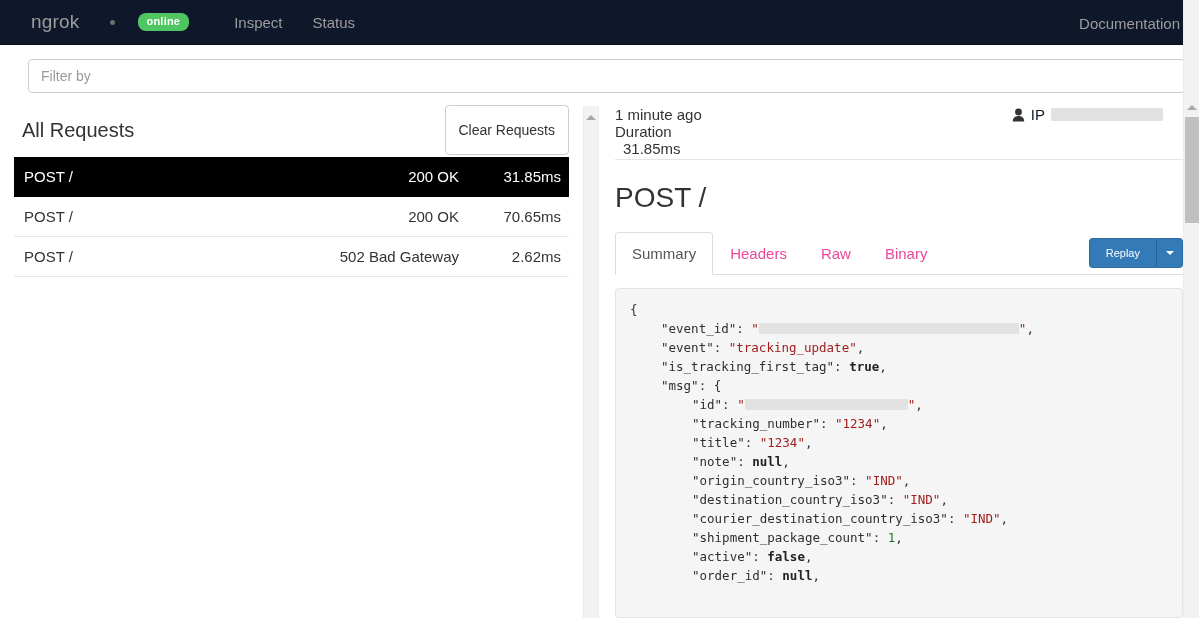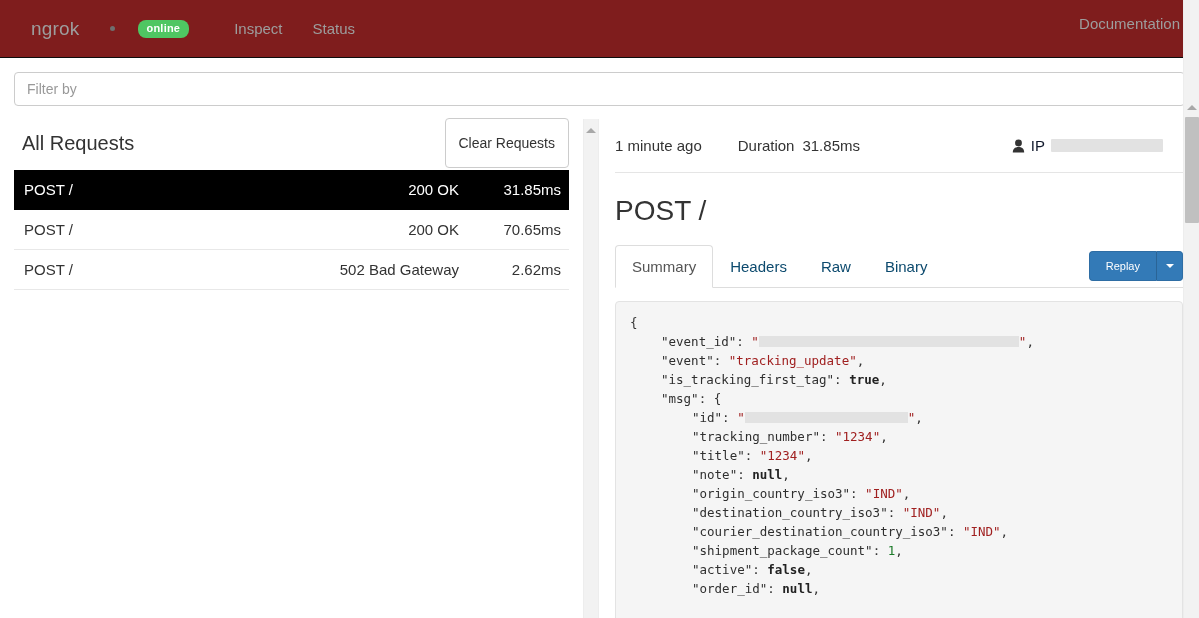--- a/index.html
+++ b/index.html
@@ -8,22 +8,22 @@
     margin: 0; padding: 0;
     width: 1199px; height: 618px;
     overflow: hidden;
     background: #ffffff;
     font-family: "Liberation Sans", sans-serif;
     -webkit-font-smoothing: antialiased;
   }
 
   
   .navbar {
-    height: 58px;
-    background: #7f1d1d;
+    height: 45px;
+    background: #0f172a;
     border-bottom: 1px solid #0d0d0d;
     display: flex;
     align-items: center;
     padding: 0 16px;
     position: relative;
   }
   .brand {
     color: #9d9d9d;
     font-size: 19px;
     letter-spacing: .2px;
@@ -56,21 +56,21 @@
   .nav-link.first { margin-left: 30px; text-align: right; }
   .nav-right {
     position: absolute;
     right: 4px;
     top: 0; height: 47px;
     display: flex; align-items: center;
   }
 
   
   .filter-wrap {
-    padding: 14px 14px 0 14px;
+    padding: 14px 14px 0 28px;
   }
   .filter-input {
     width: 100%;
     height: 34px;
     border: 1px solid #cccccc;
     border-radius: 4px;
     padding: 6px 12px;
     font-size: 14px;
     font-family: "Liberation Sans", sans-serif;
     color: #555555;
@@ -164,26 +164,26 @@
 
   
   .right-panel {
     flex: 1 1 auto;
     padding: 0 16px 0 16px;
     position: relative;
     overflow: hidden;
   }
   .meta-row {
     display: flex;
-    align-items: center;
     height: 54px;
     border-bottom: 1px solid #e5e5e5;
     font-size: 15px;
     color: #333333;
     position: relative;
+    flex-direction: column;
   }
   .meta-ago { margin-right: 36px; }
   .meta-dur-label { color: #333; }
   .meta-dur-value { margin-left: 8px; }
   .meta-ip {
     position: absolute;
     right: 20px;
     display: flex;
     align-items: center;
     gap: 6px;
@@ -206,21 +206,21 @@
 
   
   .tabs {
     display: flex;
     align-items: flex-end;
     border-bottom: 1px solid #dddddd;
     position: relative;
   }
   .tab {
     font-size: 15px;
-    color: #0c4a6e;
+    color: #ec4899;
     padding: 10px 16px;
     margin-bottom: -1px;
     border: 1px solid transparent;
     border-radius: 4px 4px 0 0;
     cursor: pointer;
     line-height: 1.4;
   }
   .tab.active {
     color: #555555;
     background: #ffffff;

